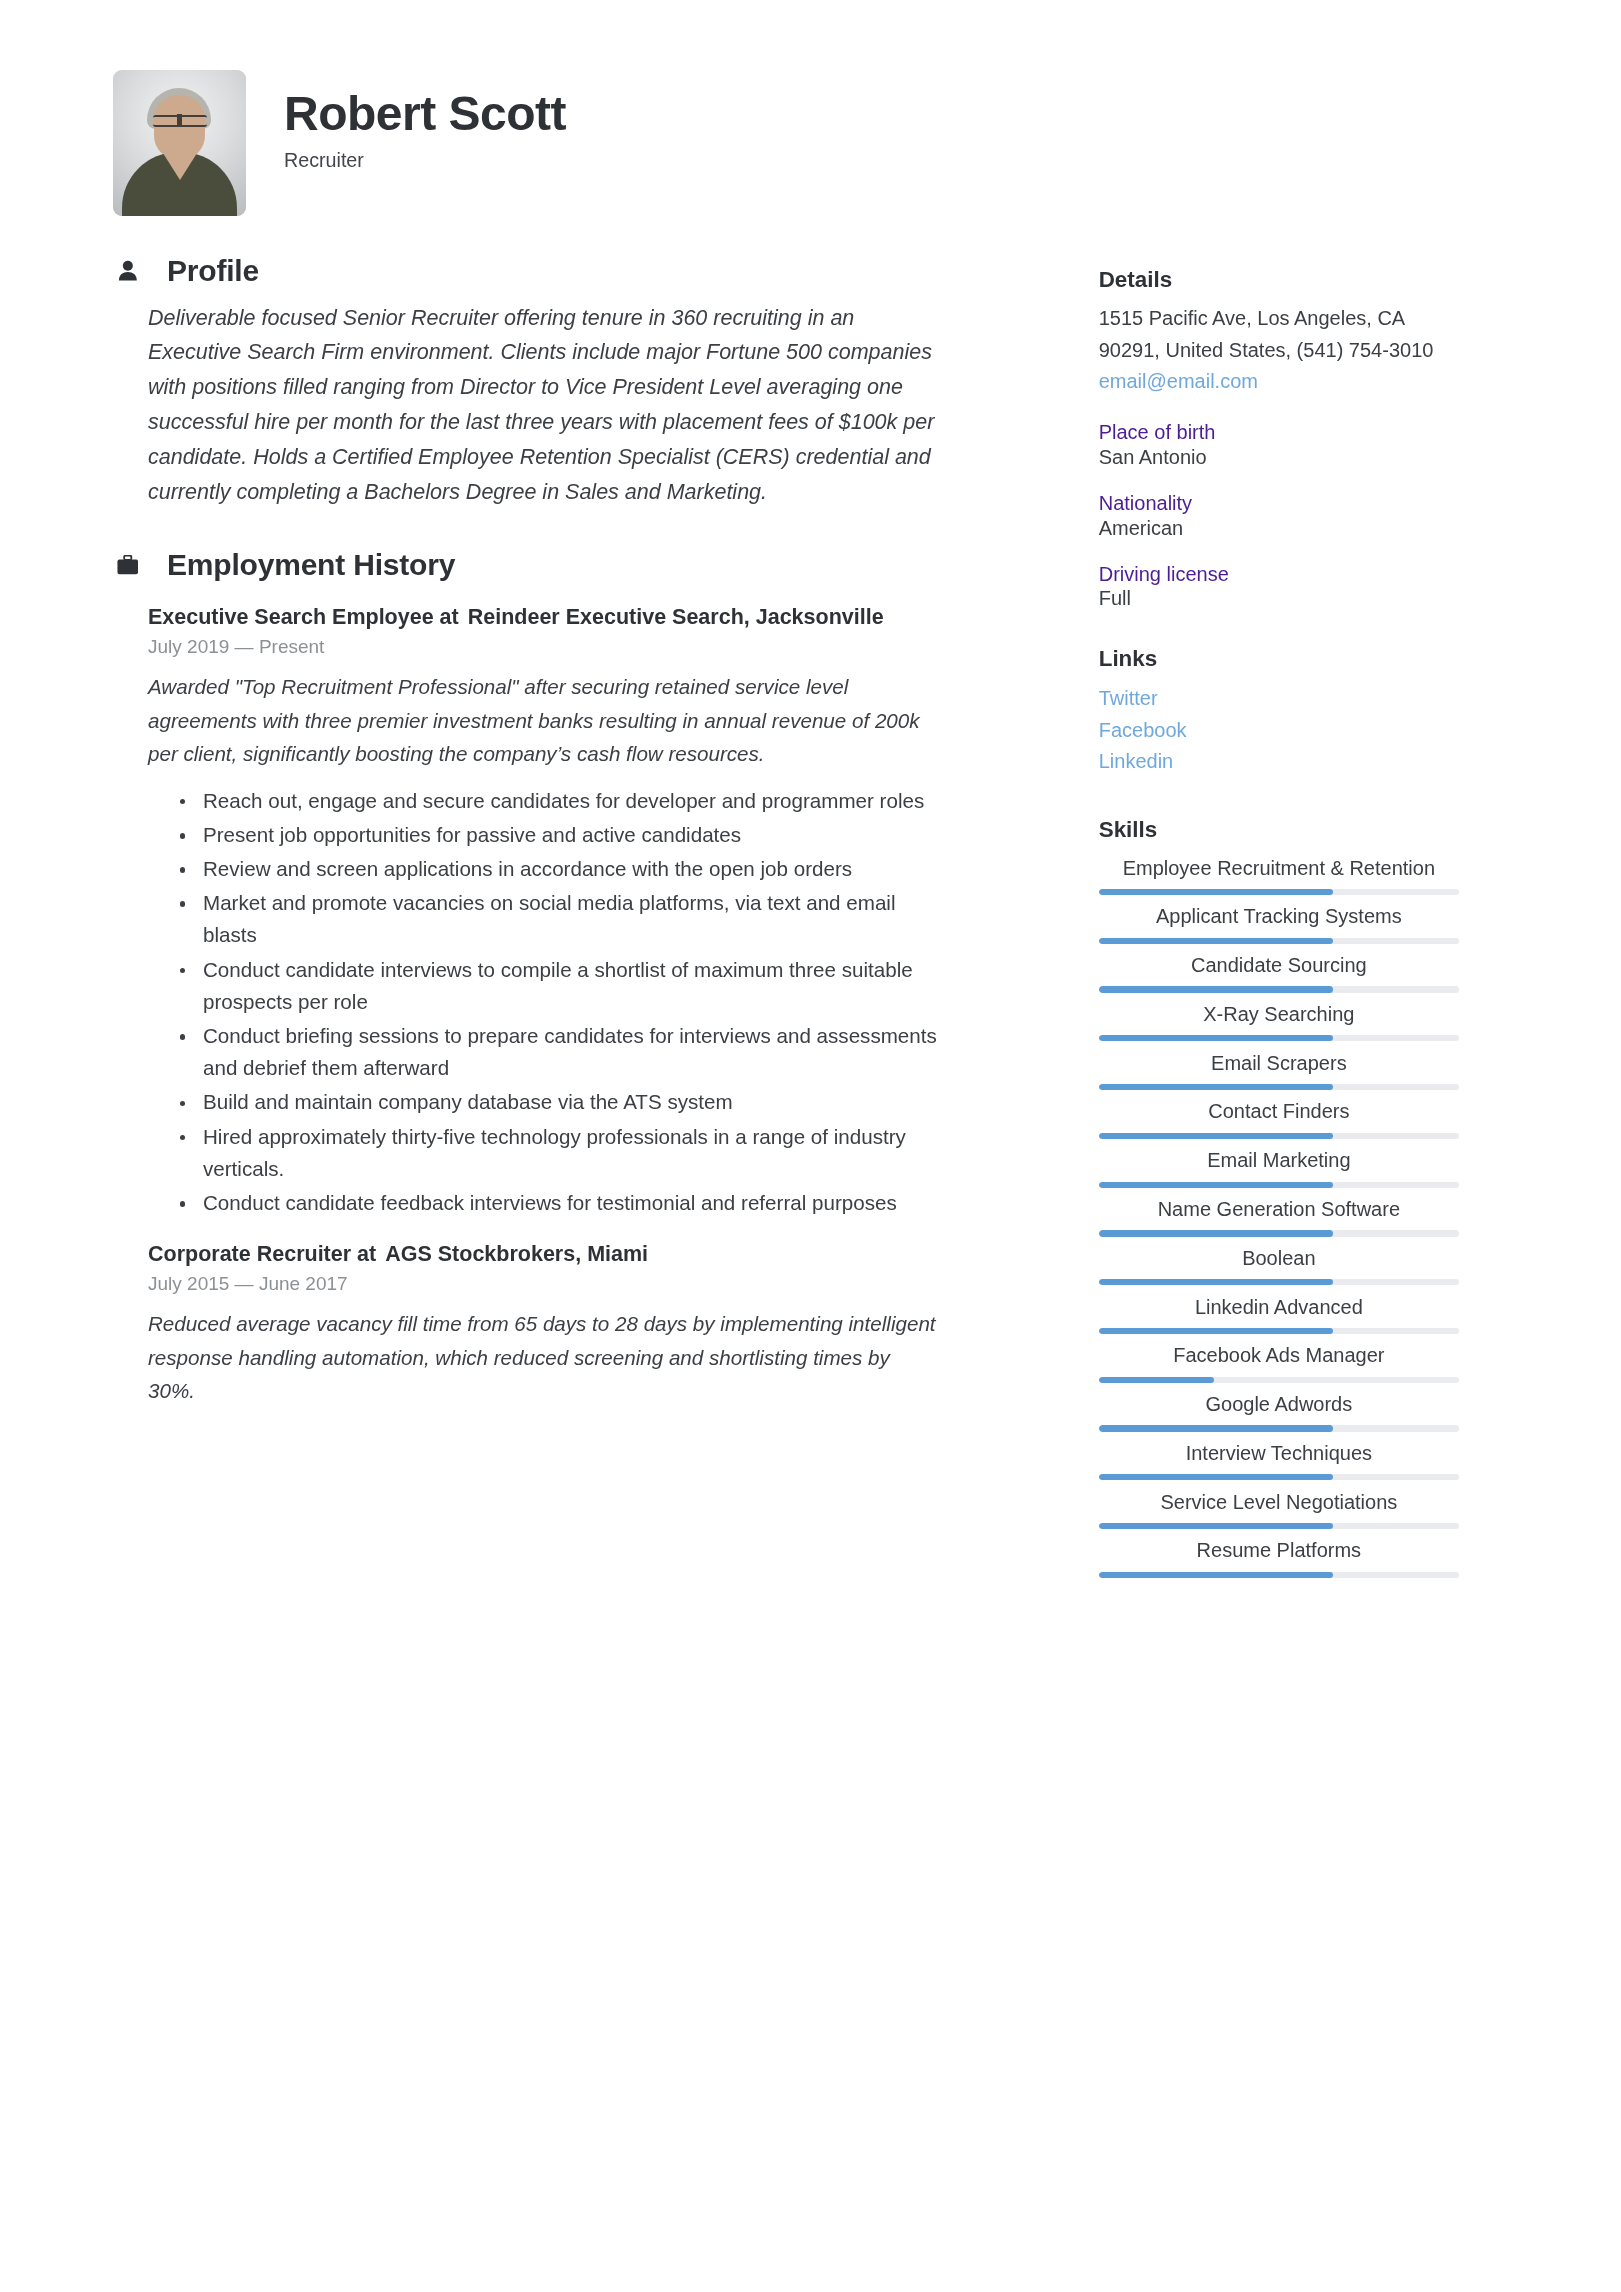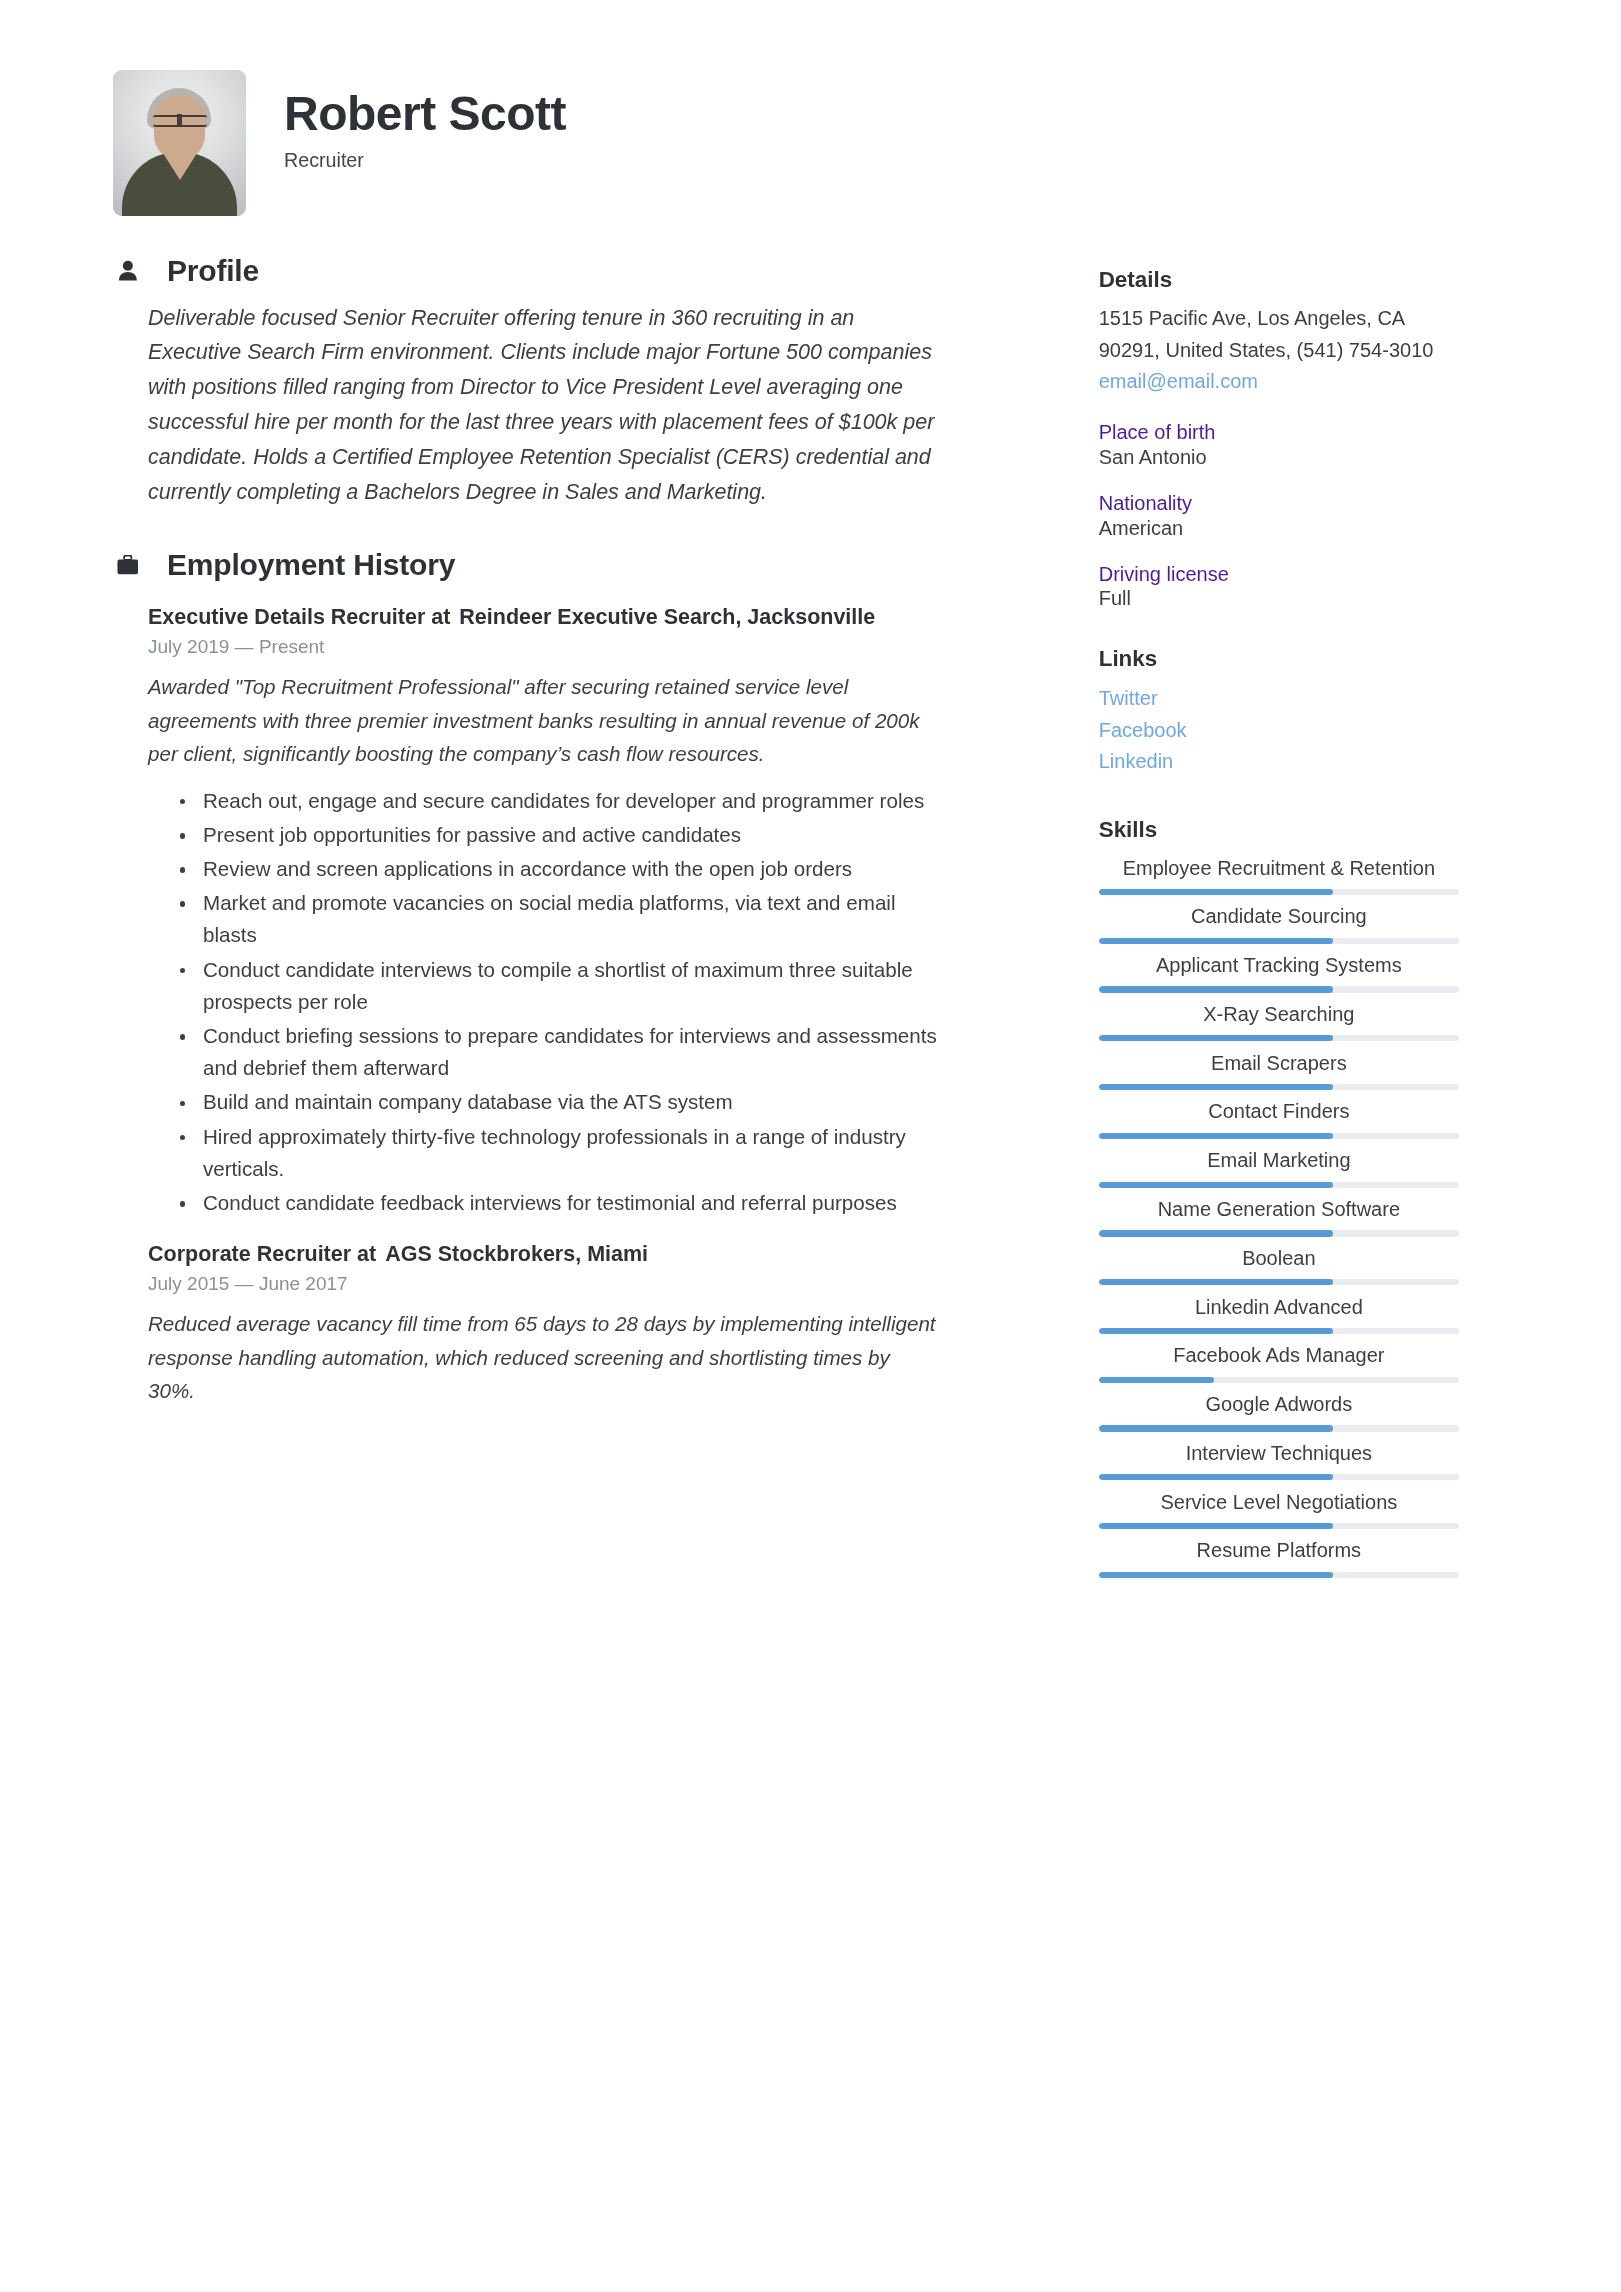--- a/index.html
+++ b/index.html
@@ -274,21 +274,21 @@
             <svg width="21.5" height="20.6" viewBox="0 0 24 23" fill="#2e3136">
               <rect x="8" y="0.6" width="8" height="5" rx="1.6" fill="none" stroke="#2e3136" stroke-width="2"></rect>
               <rect x="0.5" y="5" width="23" height="16.5" rx="2.2"></rect>
             </svg>
           </span>
           <span class="section-title">Employment History</span>
         </div>
 
         <div id="jobs-container">
             <div class="job">
-              <div class="job-heading"><span>Executive Details Recruiter at</span><span class="company">Reindeer Executive Search, Jacksonville</span></div>
+              <div class="job-heading"><span>Executive Search Employee at</span><span class="company">Reindeer Executive Search, Jacksonville</span></div>
               <div class="job-dates">July 2019 — Present</div>
               <div class="job-desc">Awarded "Top Recruitment Professional" after securing retained service level agreements with three premier investment banks resulting in annual revenue of 200k per client, significantly boosting the company’s cash flow resources.</div>
               <ul class="bullets">
                 <li>Reach out, engage and secure candidates for developer and programmer roles</li>
                 <li>Present job opportunities for passive and active candidates</li>
                 <li>Review and screen applications in accordance with the open job orders</li>
                 <li>Market and promote vacancies on social media platforms, via text and email blasts</li>
                 <li>Conduct candidate interviews to compile a shortlist of maximum three suitable prospects per role</li>
                 <li>Conduct briefing sessions to prepare candidates for interviews and assessments and debrief them afterward</li>
                 <li>Build and maintain company database via the ATS system</li>
@@ -334,27 +334,27 @@
       <div class="side-block">
         <div class="side-title">Skills</div>
         <div id="skills-list">
             <div class="skill">
               <div class="skill-name">Employee Recruitment &amp; Retention</div>
               <div class="skill-bar" style="background: rgb(233, 235, 239);">
                 <div class="skill-fill" style="width: 65%; background: rgb(91, 155, 213);"></div>
               </div>
             </div>
             <div class="skill">
+              <div class="skill-name">Applicant Tracking Systems</div>
+              <div class="skill-bar" style="background: rgb(233, 235, 239);">
+                <div class="skill-fill" style="width: 65%; background: rgb(91, 155, 213);"></div>
+              </div>
+            </div>
+            <div class="skill">
               <div class="skill-name">Candidate Sourcing</div>
-              <div class="skill-bar" style="background: rgb(233, 235, 239);">
-                <div class="skill-fill" style="width: 65%; background: rgb(91, 155, 213);"></div>
-              </div>
-            </div>
-            <div class="skill">
-              <div class="skill-name">Applicant Tracking Systems</div>
               <div class="skill-bar" style="background: rgb(233, 235, 239);">
                 <div class="skill-fill" style="width: 65%; background: rgb(91, 155, 213);"></div>
               </div>
             </div>
             <div class="skill">
               <div class="skill-name">X-Ray Searching</div>
               <div class="skill-bar" style="background: rgb(233, 235, 239);">
                 <div class="skill-fill" style="width: 65%; background: rgb(91, 155, 213);"></div>
               </div>
             </div>

